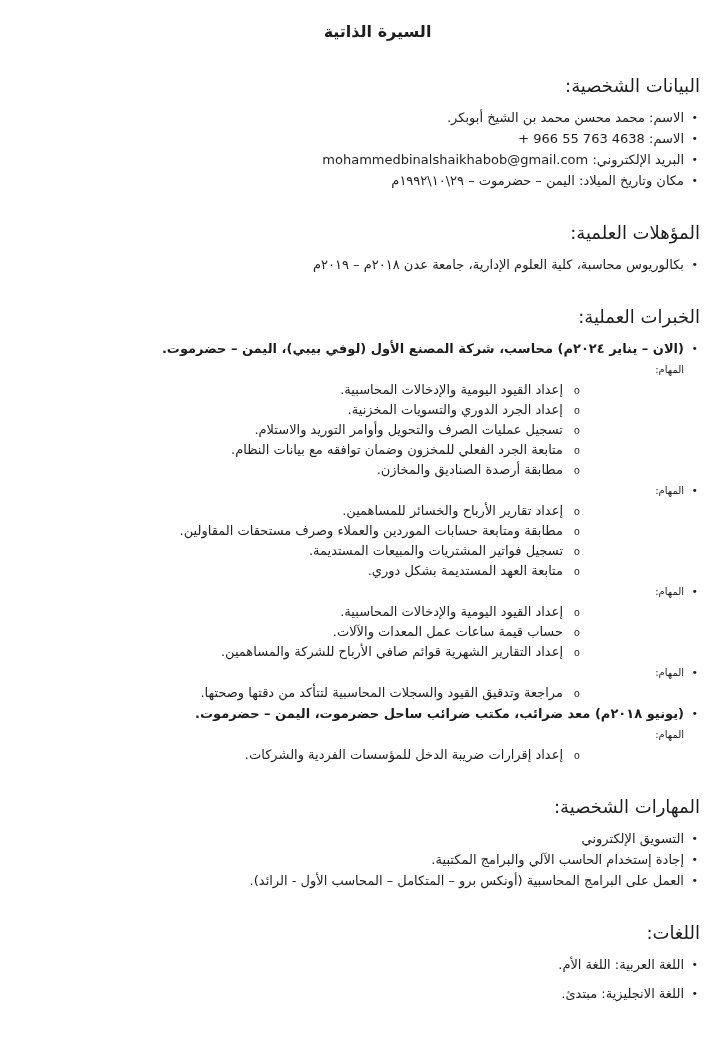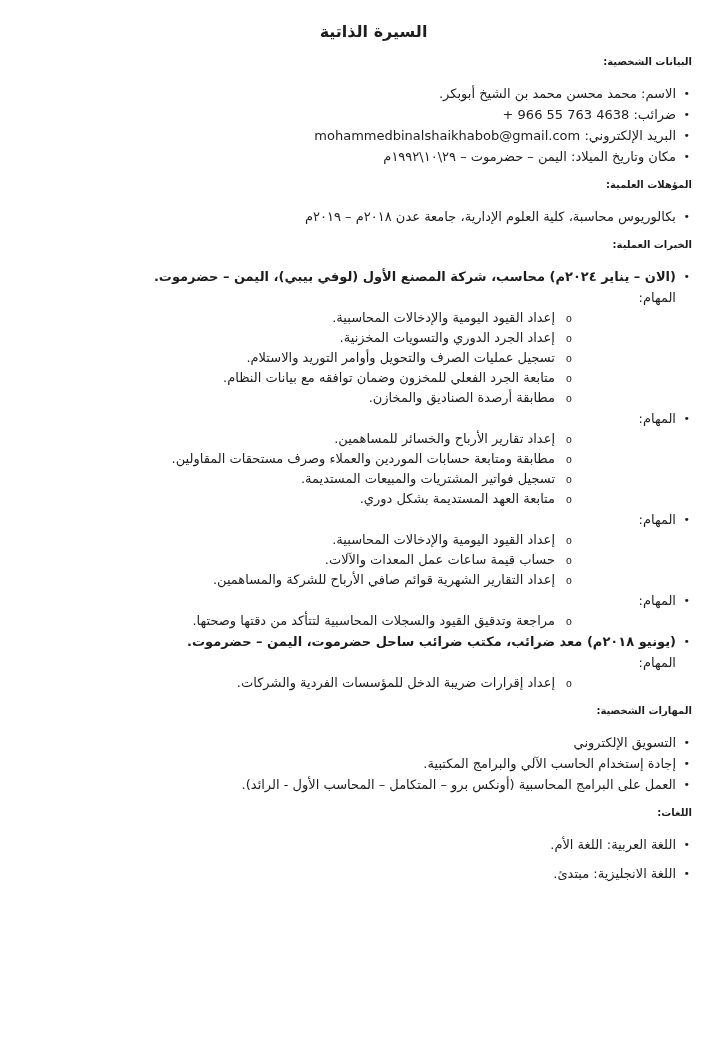--- a/index.html
+++ b/index.html
@@ -5,50 +5,50 @@
   * { margin:0; padding:0; box-sizing:border-box; }
   html, body { background:#ffffff; }
   body {
     width:719px; height:1047px; overflow:hidden;
     font-family:"DejaVu Sans", sans-serif;
     color:#1d1d1d;
   }
   .page {
     direction:rtl;
     width:719px; height:1047px;
-    padding:14px 27px 0 55px;
+    padding:14px 19px 0 55px;
   }
   h1.doc-title {
     text-align:center;
     font-size:16px; font-weight:bold;
     line-height:24px;
     margin-top:6px;
     letter-spacing:0.2px;
   }
   h2.section-heading {
-    font-size:10px; font-weight:bold;
+    font-size:18px; font-weight:normal;
     line-height:20px;
-    margin-top:8px;
+    margin-top:32px;
   }
   ul { list-style:none; }
   ul.l1 { margin-top:11px; }
   ul.l1 > li {
     display:flex; align-items:flex-start;
     font-size:13px; line-height:21px;
   }
   .b1 {
     flex:0 0 16px;
     font-size:11px; line-height:21px;
     text-align:start;
     padding-right:2px;
   }
   .txt { flex:1 1 auto;text-align:right; }
   .job-body { flex:1 1 auto; }
   .job-header { font-size:13px; line-height:21px;font-weight:bold; }
-  .tasks-label { font-size:13px; line-height:21px; }
+  .tasks-label { font-size:10px; line-height:21px; }
   ul.l2 { padding-right:104px; }
   ul.l2 > li {
     display:flex; align-items:flex-start;
     font-size:13px; line-height:20px;
   }
   .b2 {
     flex:0 0 17px;
     font-family:"DejaVu Sans Mono", monospace;
     font-size:10.5px; line-height:20px;
   }
@@ -63,21 +63,21 @@
   <h1 class="doc-title">السيرة الذاتية</h1>
 
   <h2 class="section-heading">البيانات الشخصية:</h2>
   <ul class="l1">
     <li>
       <span class="b1">•</span>
       <span class="txt">الاسم: محمد محسن محمد بن الشيخ أبوبكر.</span>
     </li>
     <li>
       <span class="b1">•</span>
-      <span class="txt"><span>ضرائب:</span> <span class="ltr" dir="ltr">+ 966 55 763 4638</span></span>
+      <span class="txt"><span>الاسم:</span> <span class="ltr" dir="ltr">+ 966 55 763 4638</span></span>
     </li>
     <li>
       <span class="b1">•</span>
       <span class="txt"><span>البريد الإلكتروني:</span> <span class="ltr" dir="ltr">mohammedbinalshaikhabob@gmail.com</span></span>
     </li>
     <li>
       <span class="b1">•</span>
       <span class="txt">مكان وتاريخ الميلاد: اليمن – حضرموت – ٢٩\١٠\١٩٩٢م</span>
     </li>
   </ul>

